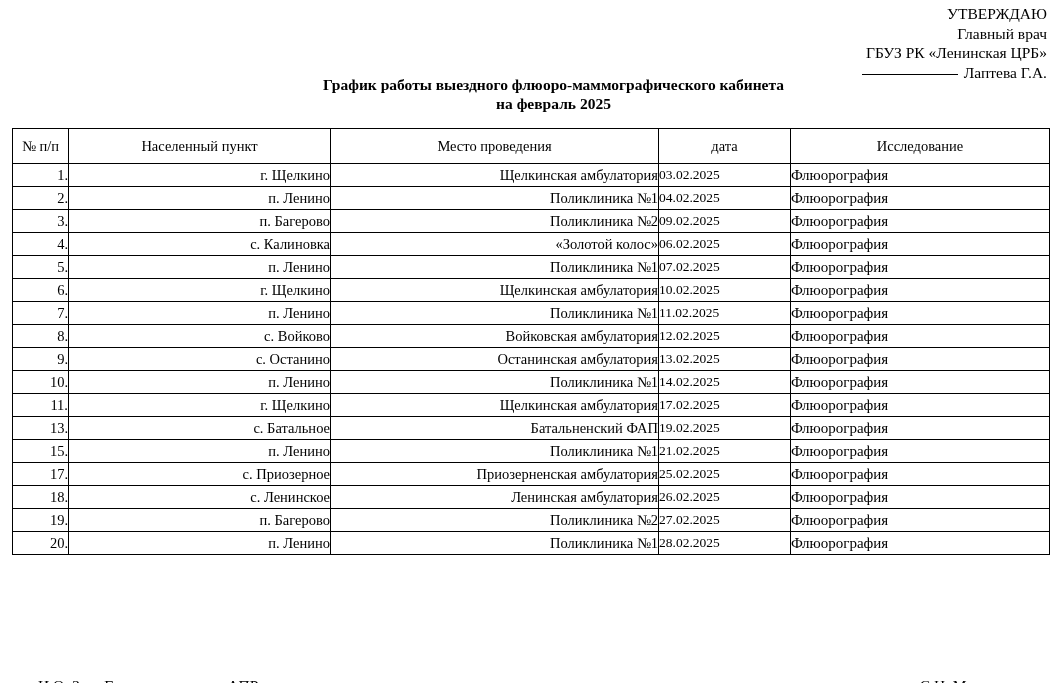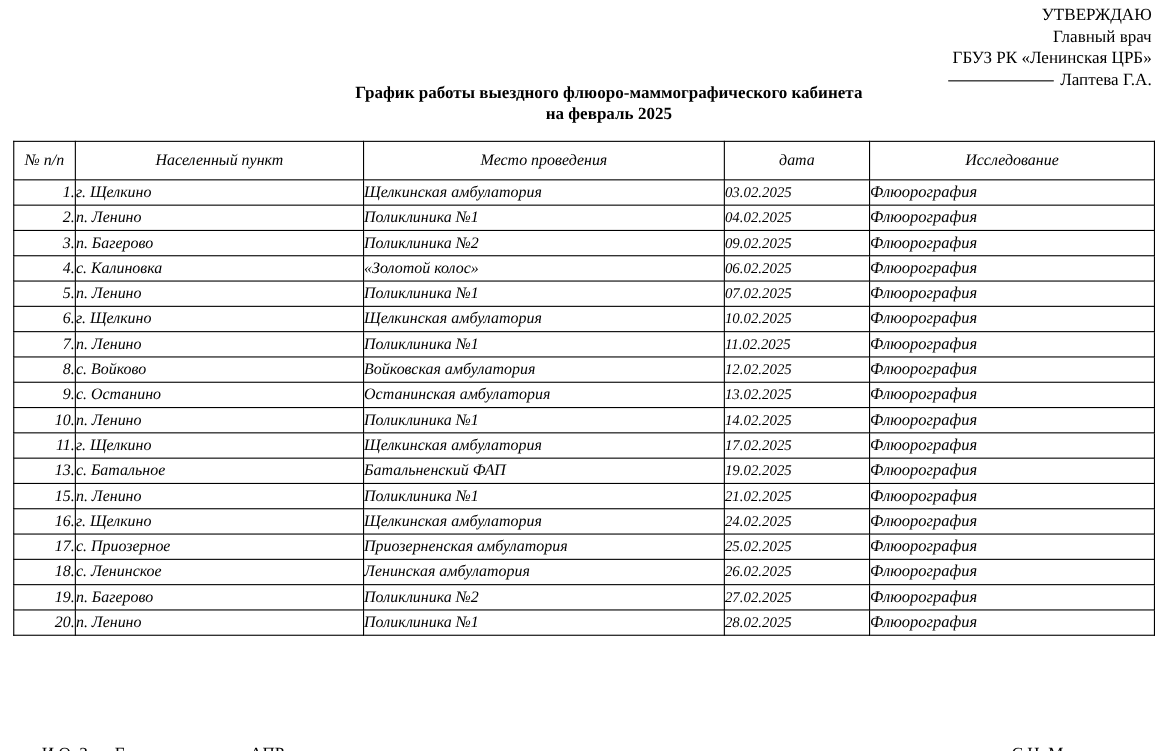--- a/index.html
+++ b/index.html
@@ -65,21 +65,20 @@
     position: absolute;
     top: 128px;
     left: 12px;
     width: 1037px;
   }
   table.schedule {
     border-collapse: collapse;
     width: 1037px;
     table-layout: fixed;
     font-size: 14.5px;
-    font-style: italic;
   }
   table.schedule th,
   table.schedule td {
     border: 1px solid #000000;
     padding: 0;
     vertical-align: middle;
     font-weight: normal;
   }
   table.schedule thead th {
     height: 34px;
@@ -95,21 +94,21 @@
   col.c-venue { width: 328px; }
   col.c-date  { width: 132px; }
   col.c-study { width: 259px; }
 
   td.cell-num {
     text-align: right;
     padding-right: 14px;
   }
   td.cell-place,
   td.cell-venue {
-    text-align: left;
+    text-align: right;
     padding-left: 5px;
   }
   td.cell-date {
     text-align: left;
     padding-left: 3px;
     font-size: 13.5px;
   }
   td.cell-study {
     text-align: left;
     padding-left: 4px;
@@ -251,27 +250,20 @@
             <td class="cell-study">Флюорография</td>
           </tr>
           <tr>
             <td class="cell-num">15.</td>
             <td class="cell-place">п. Ленино</td>
             <td class="cell-venue">Поликлиника №1</td>
             <td class="cell-date">21.02.2025</td>
             <td class="cell-study">Флюорография</td>
           </tr>
           <tr>
-            <td class="cell-num">16.</td>
-            <td class="cell-place">г. Щелкино</td>
-            <td class="cell-venue">Щелкинская амбулатория</td>
-            <td class="cell-date">24.02.2025</td>
-            <td class="cell-study">Флюорография</td>
-          </tr>
-          <tr>
             <td class="cell-num">17.</td>
             <td class="cell-place">с. Приозерное</td>
             <td class="cell-venue">Приозерненская амбулатория</td>
             <td class="cell-date">25.02.2025</td>
             <td class="cell-study">Флюорография</td>
           </tr>
           <tr>
             <td class="cell-num">18.</td>
             <td class="cell-place">с. Ленинское</td>
             <td class="cell-venue">Ленинская амбулатория</td>

